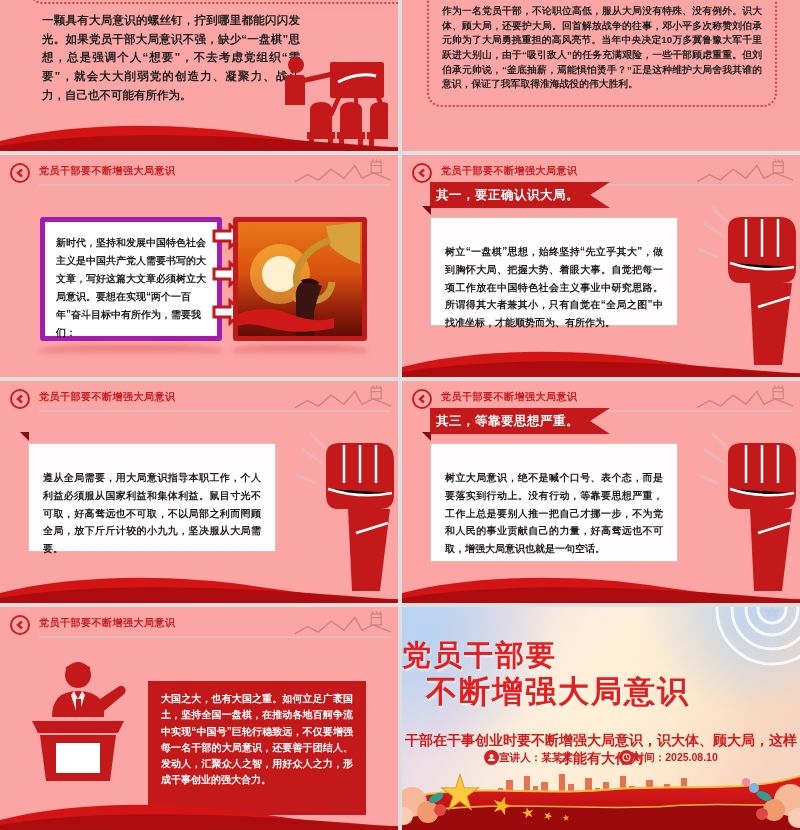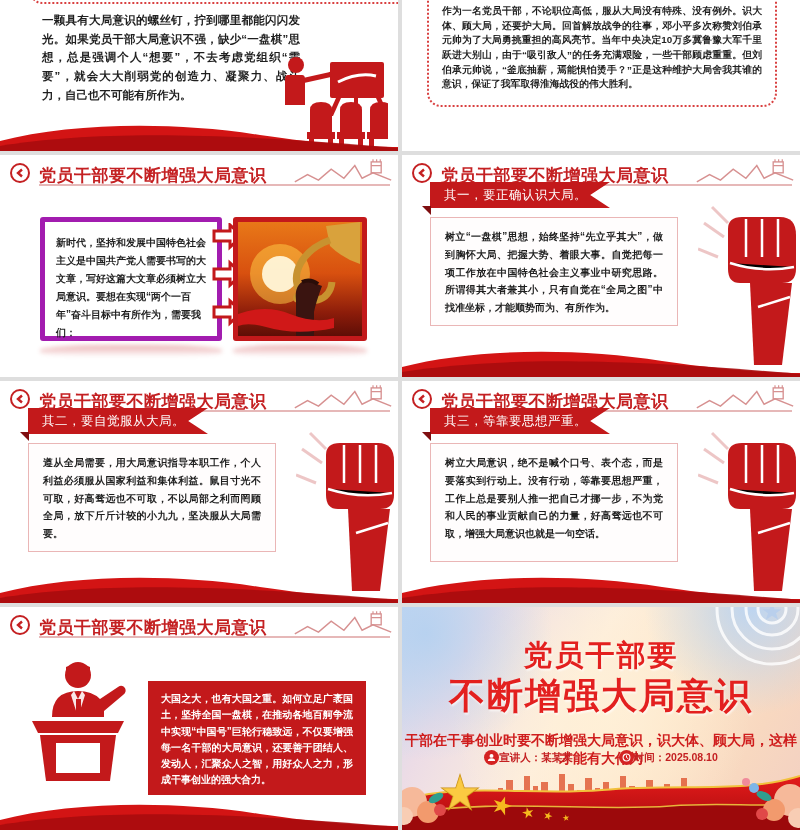--- a/index.html
+++ b/index.html
@@ -1,63 +1,63 @@
 <!DOCTYPE html>
 <html><head>
 <meta charset="utf-8">
 <style>
   * { margin:0; padding:0; box-sizing:border-box; }
   html,body { width:800px; height:830px; background:#dedede; font-family:"Liberation Sans","DejaVu Sans",sans-serif; }
   .grid { width:800px; height:830px; display:grid; grid-template-columns:398px 398px; grid-template-rows:151px 222px 222px 223px; gap:4px; background:#dedede; }
-  .slide { position:relative; background:#ffffff; overflow:hidden; }
+  .slide { position:relative; background:#fca5a5; overflow:hidden; }
 
   
   .dotted-remnant { position:absolute; left:30px; top:-30px; width:390px; height:34px; border:2px dotted #d94040; border-radius:12px; }
   .s1-body { position:absolute; left:42px; top:11px; width:258px; font-size:11.5px; font-weight:700; color:#1f1f1f; line-height:1.62; text-align:justify; }
   .s2-dotbox { position:absolute; left:25px; top:-38px; width:350px; height:145px; border:2px dotted #d94040; border-radius:14px; padding:40px 13px 0 13px; }
   .s2-body { font-size:9.8px; font-weight:700; color:#1f1f1f; line-height:1.5; text-align:justify; }
 
   
   .hdr { position:absolute; left:0; top:0; width:100%; height:36px; }
   .back { position:absolute; left:10px; top:8px; width:20px; height:20px; border:2px solid #c42022; border-radius:50%; display:flex; align-items:center; justify-content:center; }
-  .htitle { position:absolute; left:39px; top:9px; font-size:17px; font-weight:800; color:#c42022; letter-spacing:.5px; }
+  .htitle { position:absolute; left:39px; top:9px; font-size:10px; font-weight:800; color:#c42022; letter-spacing:.5px; }
   .hline { position:absolute; left:39px; top:29px; right:8px; height:2px; background:#e6b8b8; }
   .gw { position:absolute; right:5px; top:2px; opacity:.85; }
 
   
   .s3-box { position:absolute; left:40px; top:62px; width:182px; height:124px; border:5px solid #a21caf; border-radius:3px; background:#fff; padding:12px 11px; }
   .s3-body { font-size:10px; font-weight:700; color:#1f1f1f; line-height:1.8; }
   .s3-img { position:absolute; left:233px; top:62px; width:134px; height:124px; border:5px solid #c3191b; border-radius:3px; }
   .s3-arrows { position:absolute; left:212px; top:68px; }
   .refl { position:absolute; top:190px; height:12px; background:linear-gradient(#c3191b55,transparent); filter:blur(2px); border-radius:40%; }
 
   
-  .banner { position:absolute; left:28px; top:27px; width:180px; height:26px; background:#c3191b; clip-path:polygon(0 0,100% 0,89% 50%,100% 100%,0 100%); color:#fff; font-size:12.5px; font-weight:400; line-height:26px; padding-left:14px; letter-spacing:.5px; }
+  .banner { position:absolute; left:28px; top:27px; width:180px; height:26px; background:#c3191b; clip-path:polygon(0 0,100% 0,89% 50%,100% 100%,0 100%); color:#fff; font-size:12.5px; font-weight:700; line-height:26px; padding-left:6px; letter-spacing:.5px; }
   .fold { position:absolute; left:20px; top:51px; width:9px; height:9px; background:#7f0e10; clip-path:polygon(100% 0,100% 100%,0 0); }
-  .cbox { position:absolute; left:28px; top:62px; width:248px; height:109px; border:1px solid #eab6b6; background:#fffdfd; padding:10px 14px; }
+  .cbox { position:absolute; left:28px; top:62px; width:248px; height:109px; border:1px solid #eab6b6; background:#fffdfd; padding:25px 14px; }
   .cbody { font-size:10px; font-weight:700; color:#1f1f1f; line-height:1.78; text-align:justify; }
   .fist { position:absolute; right:-6px; top:42px; }
   .wave { position:absolute; left:0; bottom:0; width:100%; height:32px; }
 
   
   .podium { position:absolute; left:26px; top:52px; }
-  .s7-box { position:absolute; left:148px; top:74px; width:218px; height:114px; background:#c3191b; padding:10px 13px; overflow:hidden; }
+  .s7-box { position:absolute; left:148px; top:74px; width:218px; height:134px; background:#c3191b; padding:10px 13px; overflow:hidden; }
   .s7-body { font-size:10px; font-weight:700; color:#ffffff; line-height:1.63; text-align:justify; }
 
   
   .s8 { background:
     radial-gradient(circle at 88% 0%, rgba(185,212,243,.95), rgba(185,212,243,0) 26%),
     radial-gradient(circle at 6% 12%, rgba(178,208,240,.85), rgba(178,208,240,0) 30%),
     radial-gradient(circle at 50% 48%, rgba(255,240,215,.95), rgba(255,240,215,0) 65%),
     linear-gradient(118deg,#c9daf2 0%,#ecdce6 18%,#fdeedd 42%,#fde5c8 62%,#f8d8c0 82%,#f2cfc2 100%); }
   .ripple { position:absolute; right:0; top:0; }
-  .s8-title { position:absolute; left:0; top:30px; width:100%; text-align:center; color:#e3201f; font-weight:800;
+  .s8-title { position:absolute; left:0; top:30px; width:100%; color:#e3201f; font-weight:800;
     text-shadow:1px 2px 2px rgba(255,255,255,.65); letter-spacing:2px; }
   .s8-t1 { font-size:29px; line-height:1.25; }
-  .s8-t2 { font-size:36px; line-height:1.25; }
+  .s8-t2 { font-size:31px; line-height:1.25;padding-left:24px; }
   .s8-sub { position:absolute; left:0; top:125px; width:100%; text-align:center; font-size:14px; font-weight:700; color:#cf1d1d; }
   .s8-info { position:absolute; left:0; top:143px; width:100%; display:flex; justify-content:center; gap:46px; }
   .s8-item { display:flex; align-items:center; font-size:10.5px; font-weight:800; color:#c42022; }
   .icircle { width:15px; height:15px; border-radius:50%; background:#d42222; display:flex; align-items:center; justify-content:center; }
   .s8-art { position:absolute; left:0; bottom:0; }
 </style>
 </head>
 <body>
 
 <div class="grid">
@@ -201,21 +201,20 @@
           </svg>
         </div>
       <div class="htitle">党员干部要不断增强大局意识</div>
       <div class="hline"></div>
       <svg class="gw" width="100" height="28" viewBox="0 0 110 30">
           <path d="M2,27 L16,19 L28,25 L42,13 L56,23 L68,9 L76,23 L88,17 L108,25" stroke="#d07e7e" fill="none" stroke-width="1.6"></path>
           <rect x="86" y="5" width="11" height="12" fill="none" stroke="#d07e7e" stroke-width="1.5"></rect>
           <path d="M86,9 h11 M88,5 v-3 M92,5 v-3 M96,5 v-3" stroke="#d07e7e" stroke-width="1.3" fill="none"></path>
         </svg>
     </div>
-    <div class="banner">其二，要自觉服从大局。</div>
     <div class="fold"></div>
     <div class="cbox">
       <p class="cbody">遵从全局需要，用大局意识指导本职工作，个人利益必须服从国家利益和集体利益。鼠目寸光不可取，好高骛远也不可取，不以局部之利而罔顾全局，放下斤斤计较的小九九，坚决服从大局需要。</p>
     </div>
     <svg class="fist" width="108" height="168" viewBox="0 0 108 168">
       <g stroke="#e9b9b9" stroke-width="3" opacity=".8">
           <path d="M6,26 L26,40"></path>
           <path d="M0,52 L20,60"></path>
           <path d="M14,10 L30,26"></path>
         </g>

